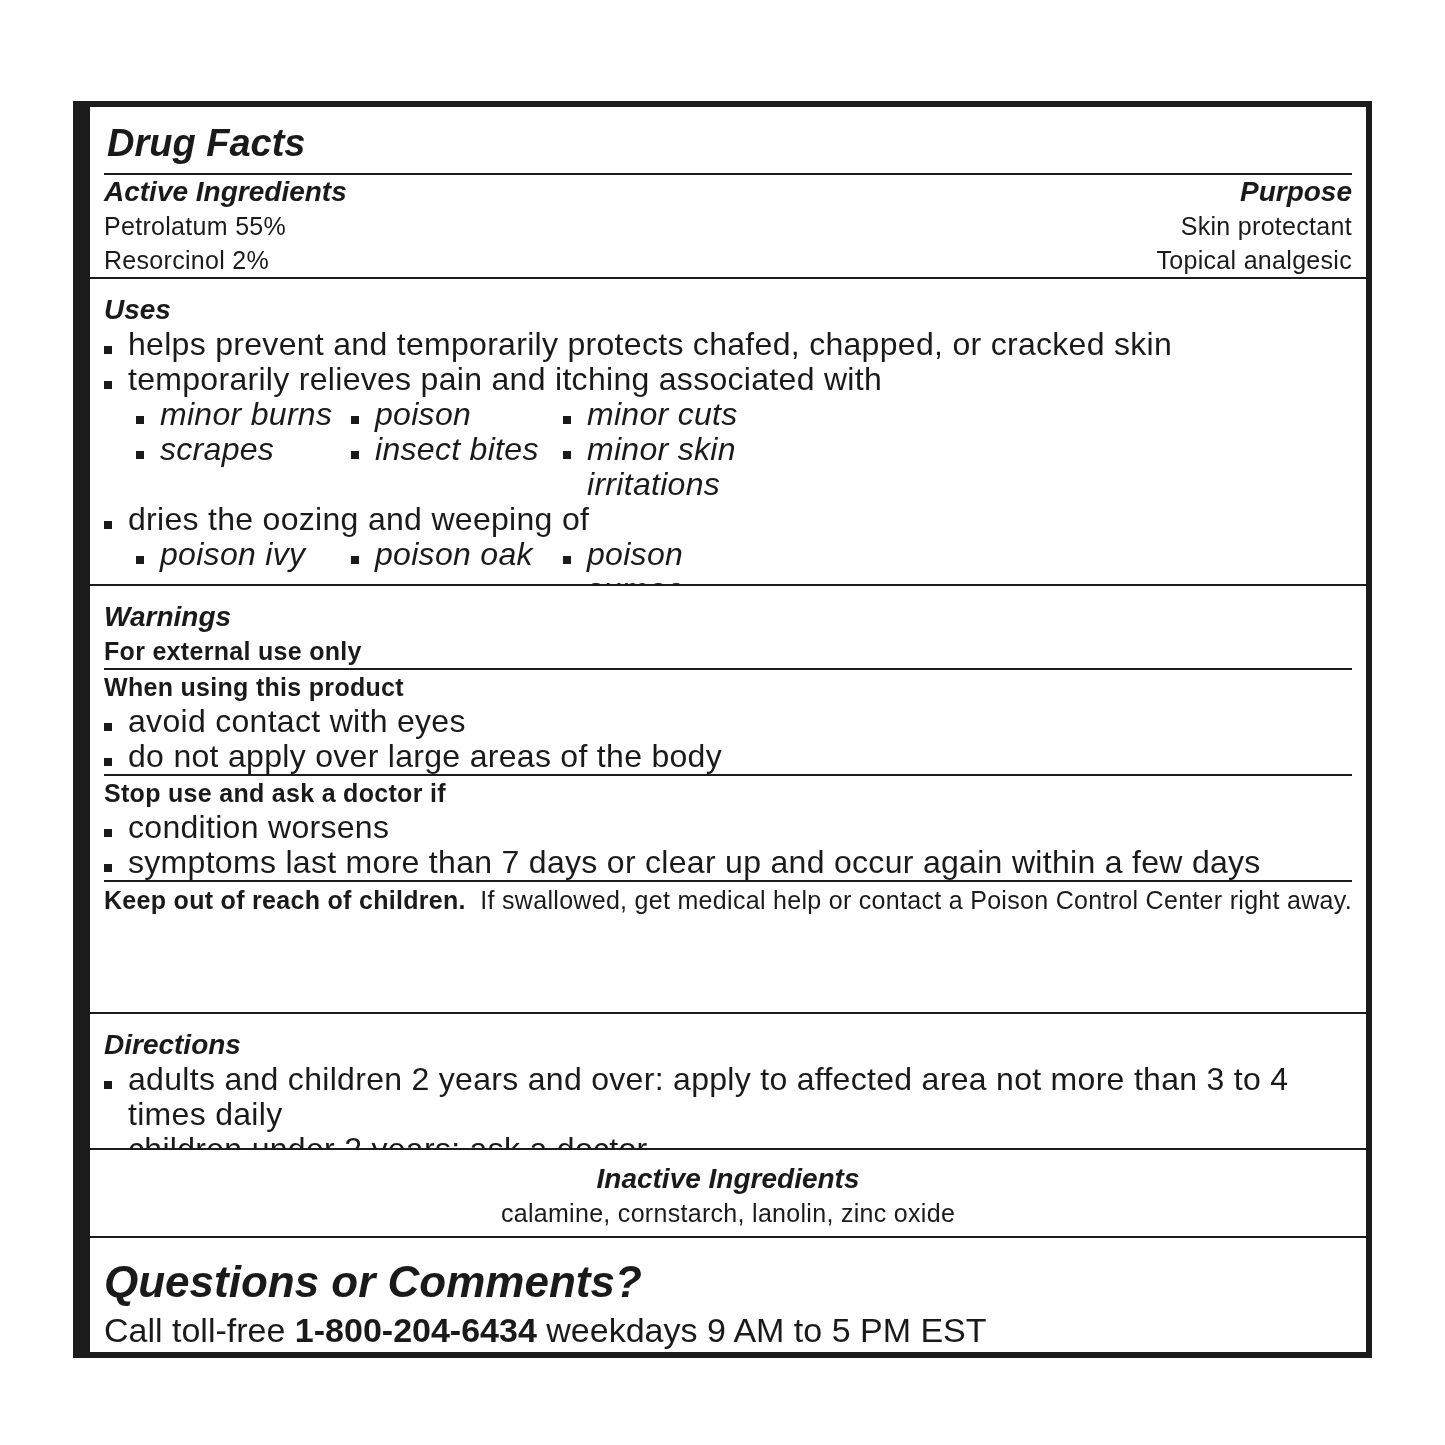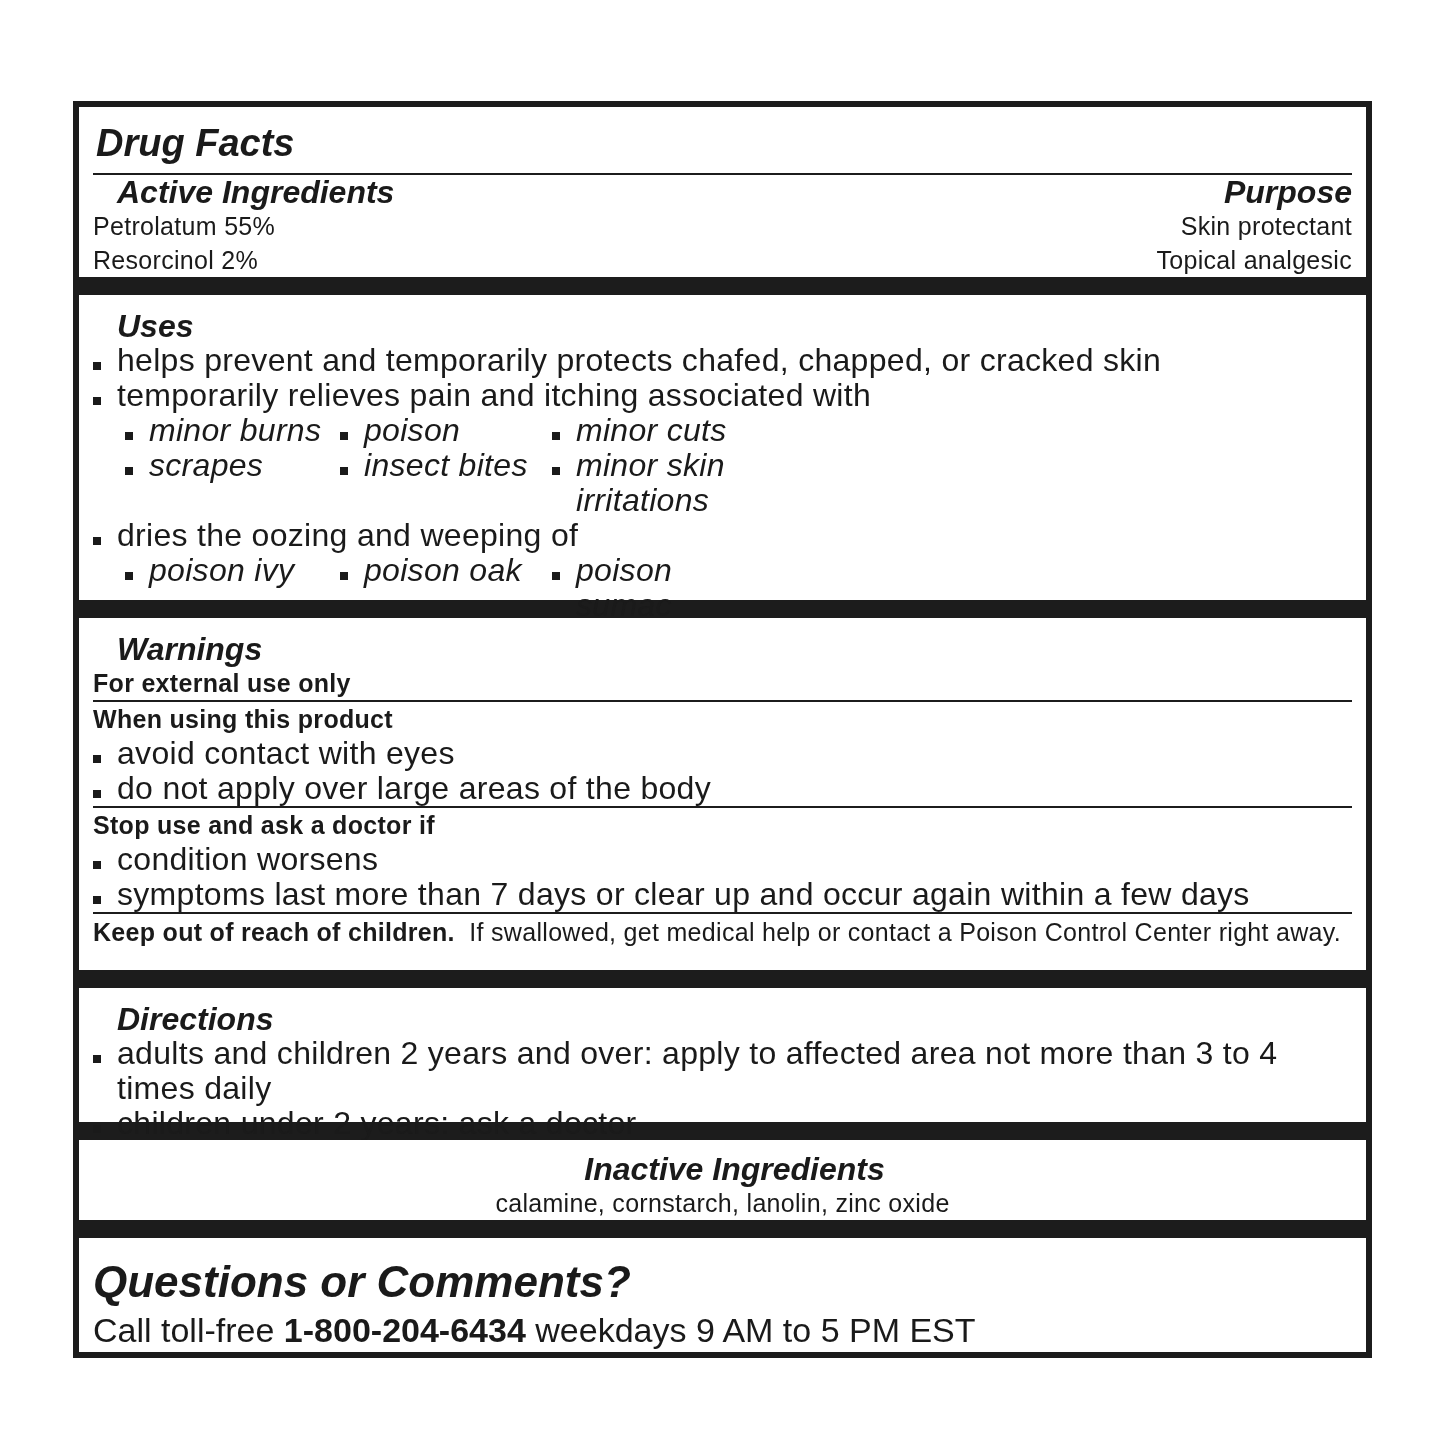--- a/index.html
+++ b/index.html
@@ -15,24 +15,24 @@
       color: #1a1a1a;
     }
     .panel {
       position: absolute;
       left: 73px;
       top: 101px;
       width: 1299px;
       height: 1257px;
       box-sizing: border-box;
       background: #1c1c1c;
-      padding: 6px 6px 6px 6px;
+      padding: 6px 6px 6px 17px;
       display: flex;
       flex-direction: column;
-      gap: 18px;
+      gap: 2px;
     }
     .section {
       background: #ffffff;
       box-sizing: border-box;
       padding: 0 14px 0 14px;
       position: relative;
     }
     .sec-header { height: 190px; }
     .sec-uses { height: 305px; }
     .sec-warnings { height: 497px; }
@@ -59,25 +59,24 @@
       margin: 0;
     }
     .head-row {
       display: flex;
       justify-content: space-between;
     }
     .col { display: flex; flex-direction: column; }
     .col.right { align-items: flex-end; text-align: right; }
 
     .h2 {
-      font-size: 32px;
+      font-size: 28px;
       font-weight: bold;
       font-style: italic;
       line-height: 34px;
-      margin-left: 24px;
     }
     .body-text {
       font-size: 25px;
       line-height: 34px;
       letter-spacing: 0.3px;
     }
     .bold-line {
       font-size: 25px;
       font-weight: bold;
       line-height: 34px;

